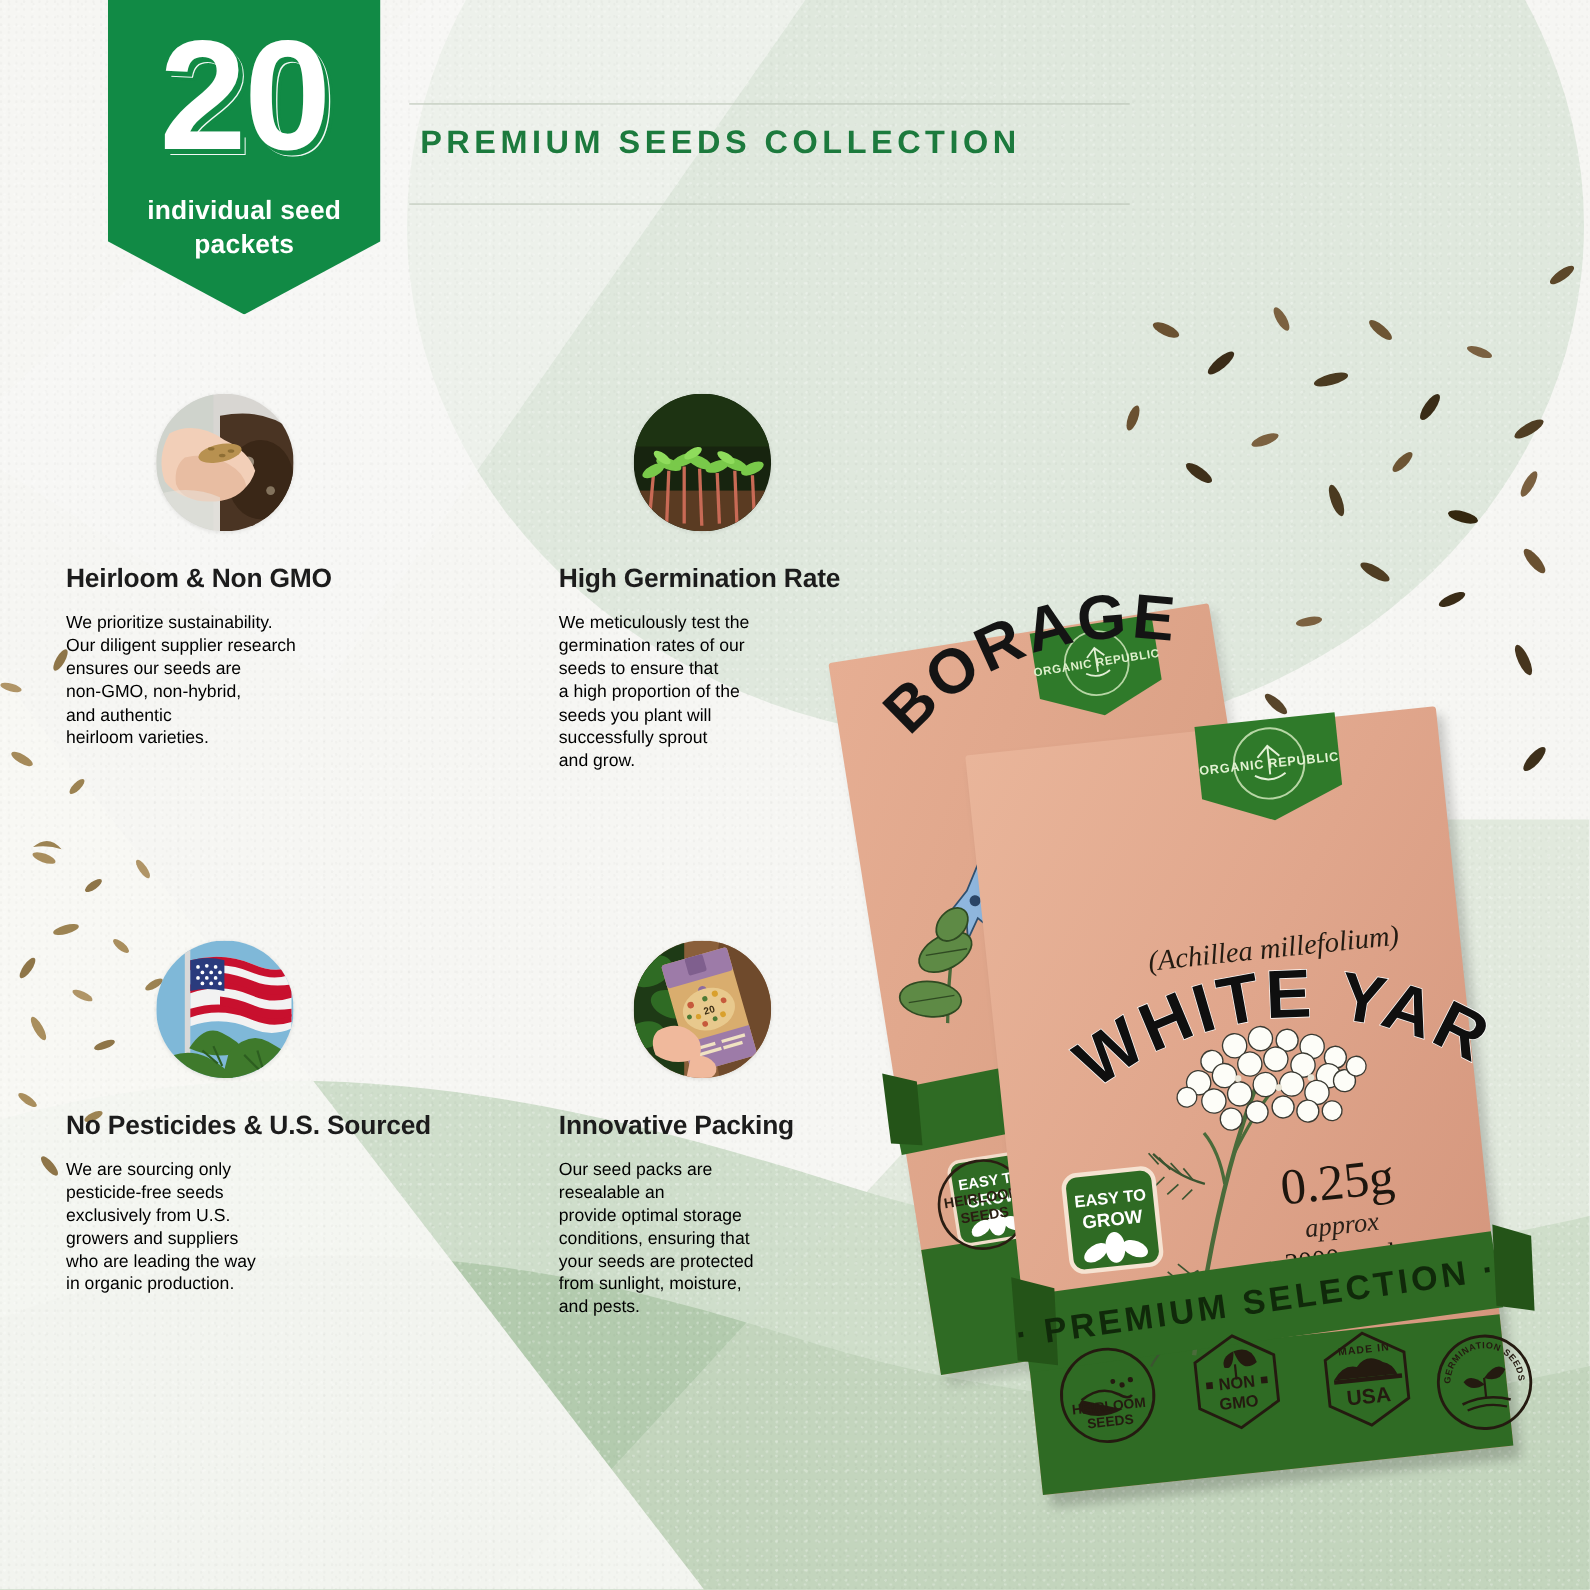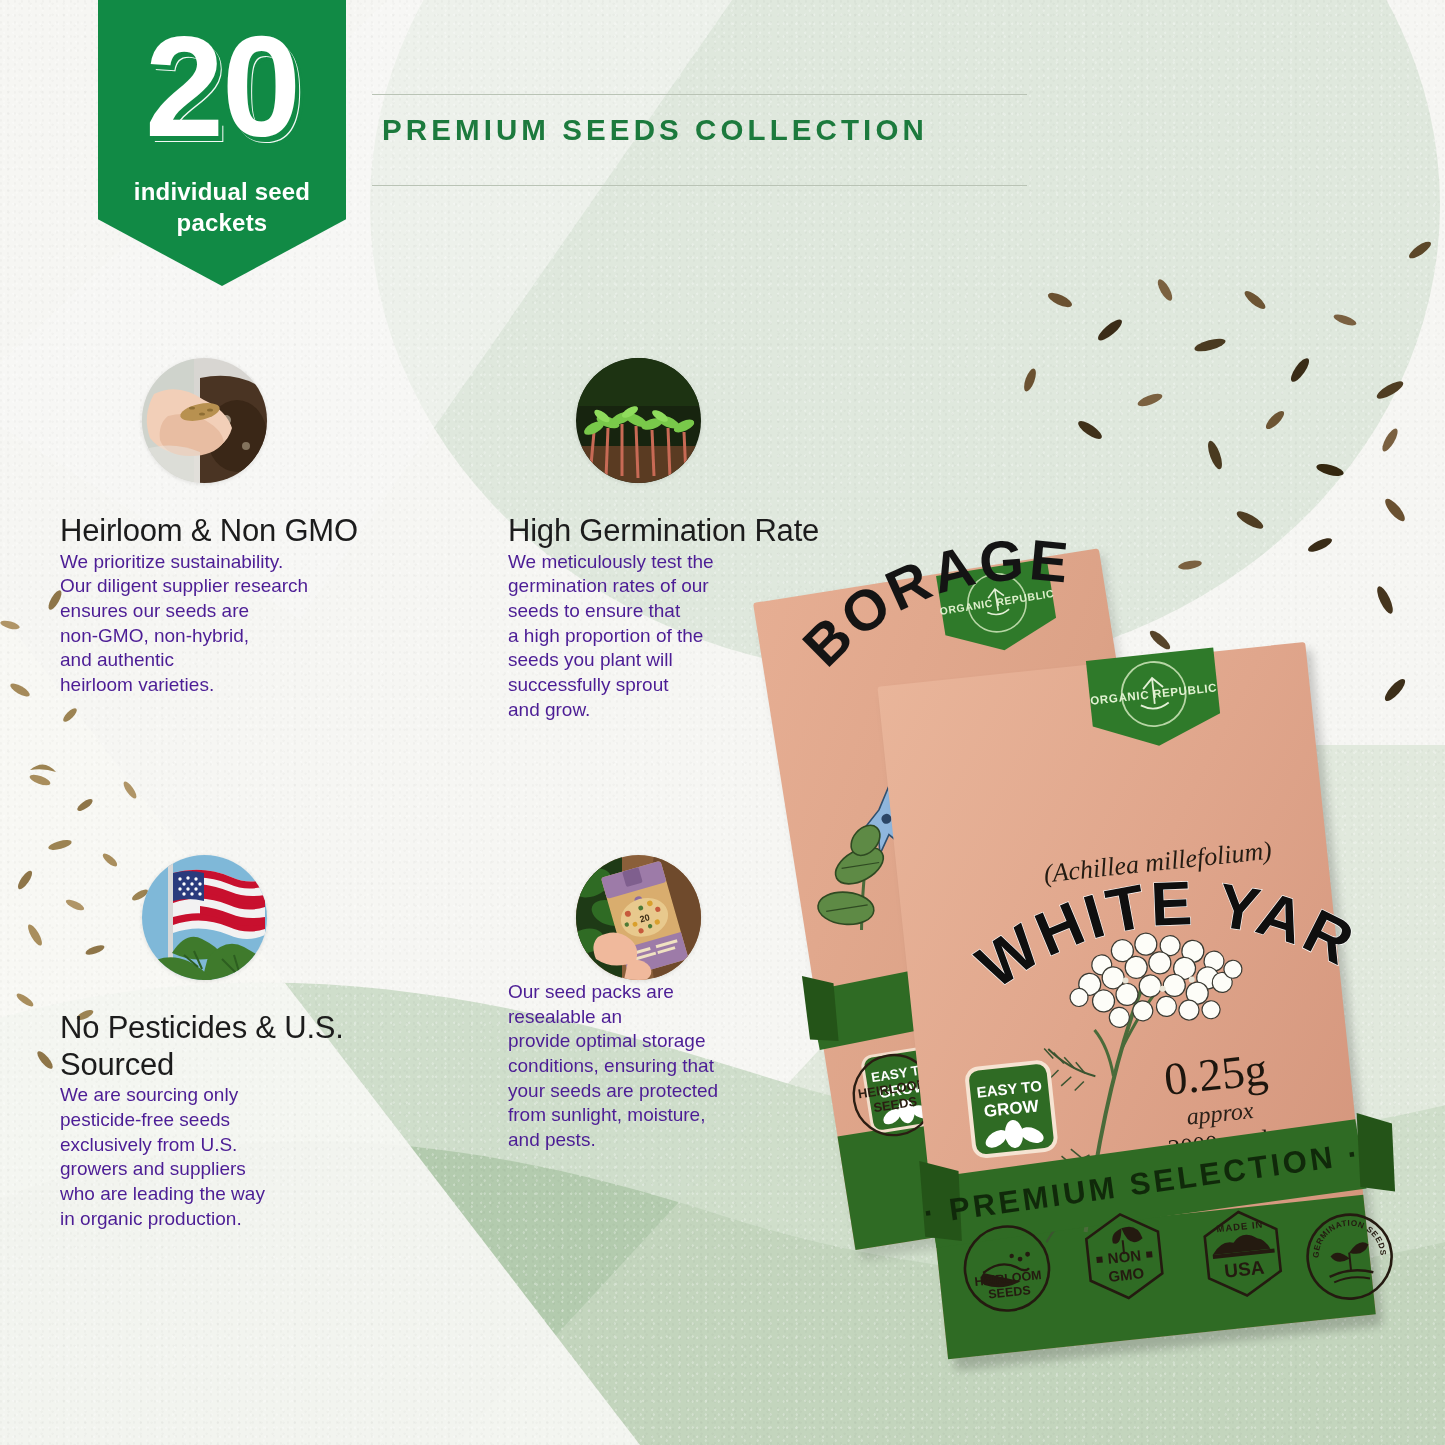--- a/index.html
+++ b/index.html
@@ -67,26 +67,26 @@
 
   .f-thumb{
     width:125px; height:125px; border-radius:50%;
     overflow:hidden; position:relative; margin-left:82px;
     box-shadow:0 1px 4px rgba(0,0,0,.10);
   }
   #f1 .f-thumb, #f3 .f-thumb{ margin-left:68px; }
   .f-thumb svg{ display:block; width:125px; height:125px; }
 
   .f-title{
-    color:#1c1c1c; font-size:31px; font-weight:400; line-height:1.18;
+    color:#1c1c1c; font-size:24px; font-weight:700; line-height:1.18;
     margin-top:30px; letter-spacing:-.2px;
   }
   .f-body{
-    color:#4c1d95; font-size:19px; font-weight:400; line-height:1.30;
-    white-space:pre-line;
+    color:#000000; font-size:16px; font-weight:400; line-height:1.30;
+    margin-top:16px; white-space:pre-line;
   }
 
   
   #packets{ position:absolute; left:790px; top:500px; width:660px; height:820px; z-index:7; }
   #packets svg{ display:block; width:660px; height:820px; overflow:visible; }
 
   
   #seeds-layer{ position:absolute; inset:0; z-index:5; pointer-events:none; }
   #seeds-layer svg{ display:block; width:1445px; height:1445px; }
 </style>
@@ -422,20 +422,21 @@
             <rect x="72" y="92" width="22" height="3"></rect>
             <rect x="72" y="98" width="18" height="3"></rect>
           </g>
       </g>
       <g fill="#f0b99c">
         <path d="M22 82 q18 -10 32 2 q10 8 6 22 q-22 10 -40 -2 q-6 -14 2 -22z"></path>
         <path d="M52 106 q14 -4 22 6 q4 8 -4 13 H48 z"></path>
       </g>
     </svg>
   </div>
+  <div class="f-title">Innovative Packing</div>
   <div class="f-body">Our seed packs are
 resealable an
 provide optimal storage
 conditions, ensuring that
 your seeds are protected
 from sunlight, moisture,
 and pests.</div>
 </div>
 
 <div id="packets">

